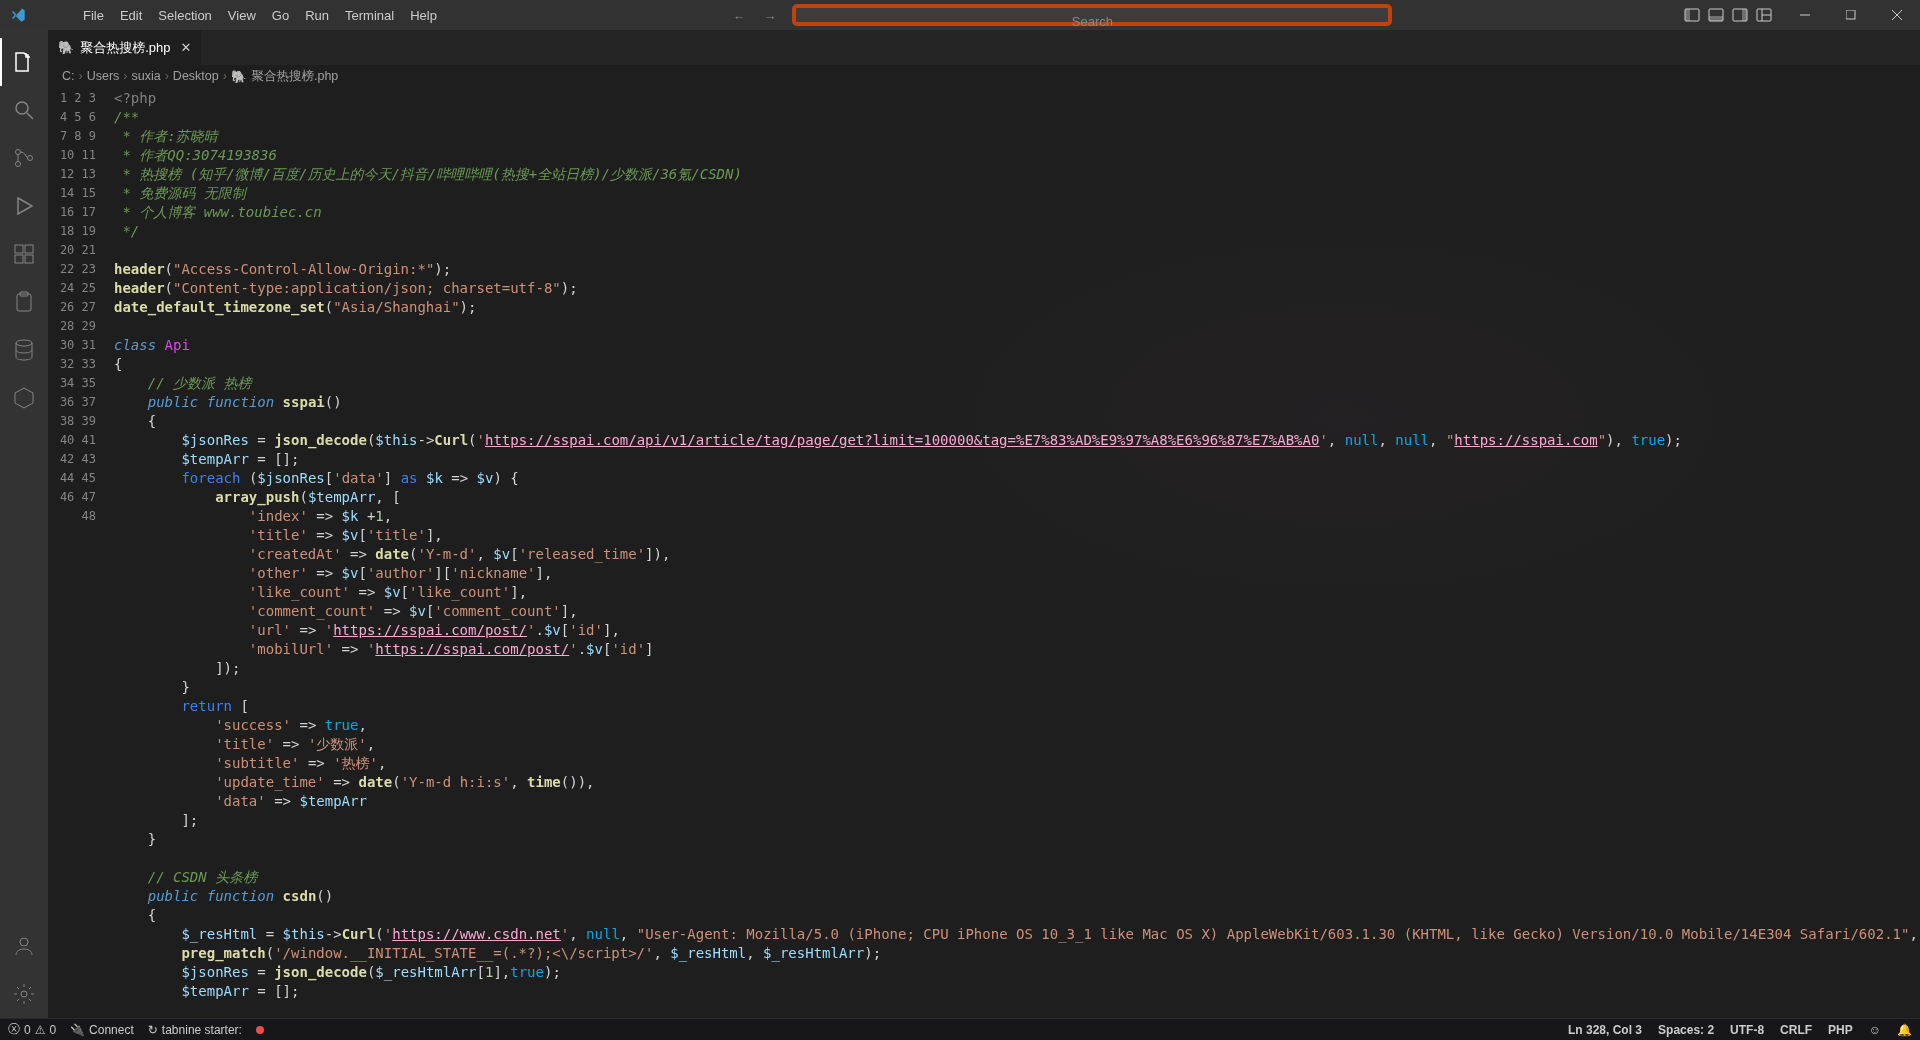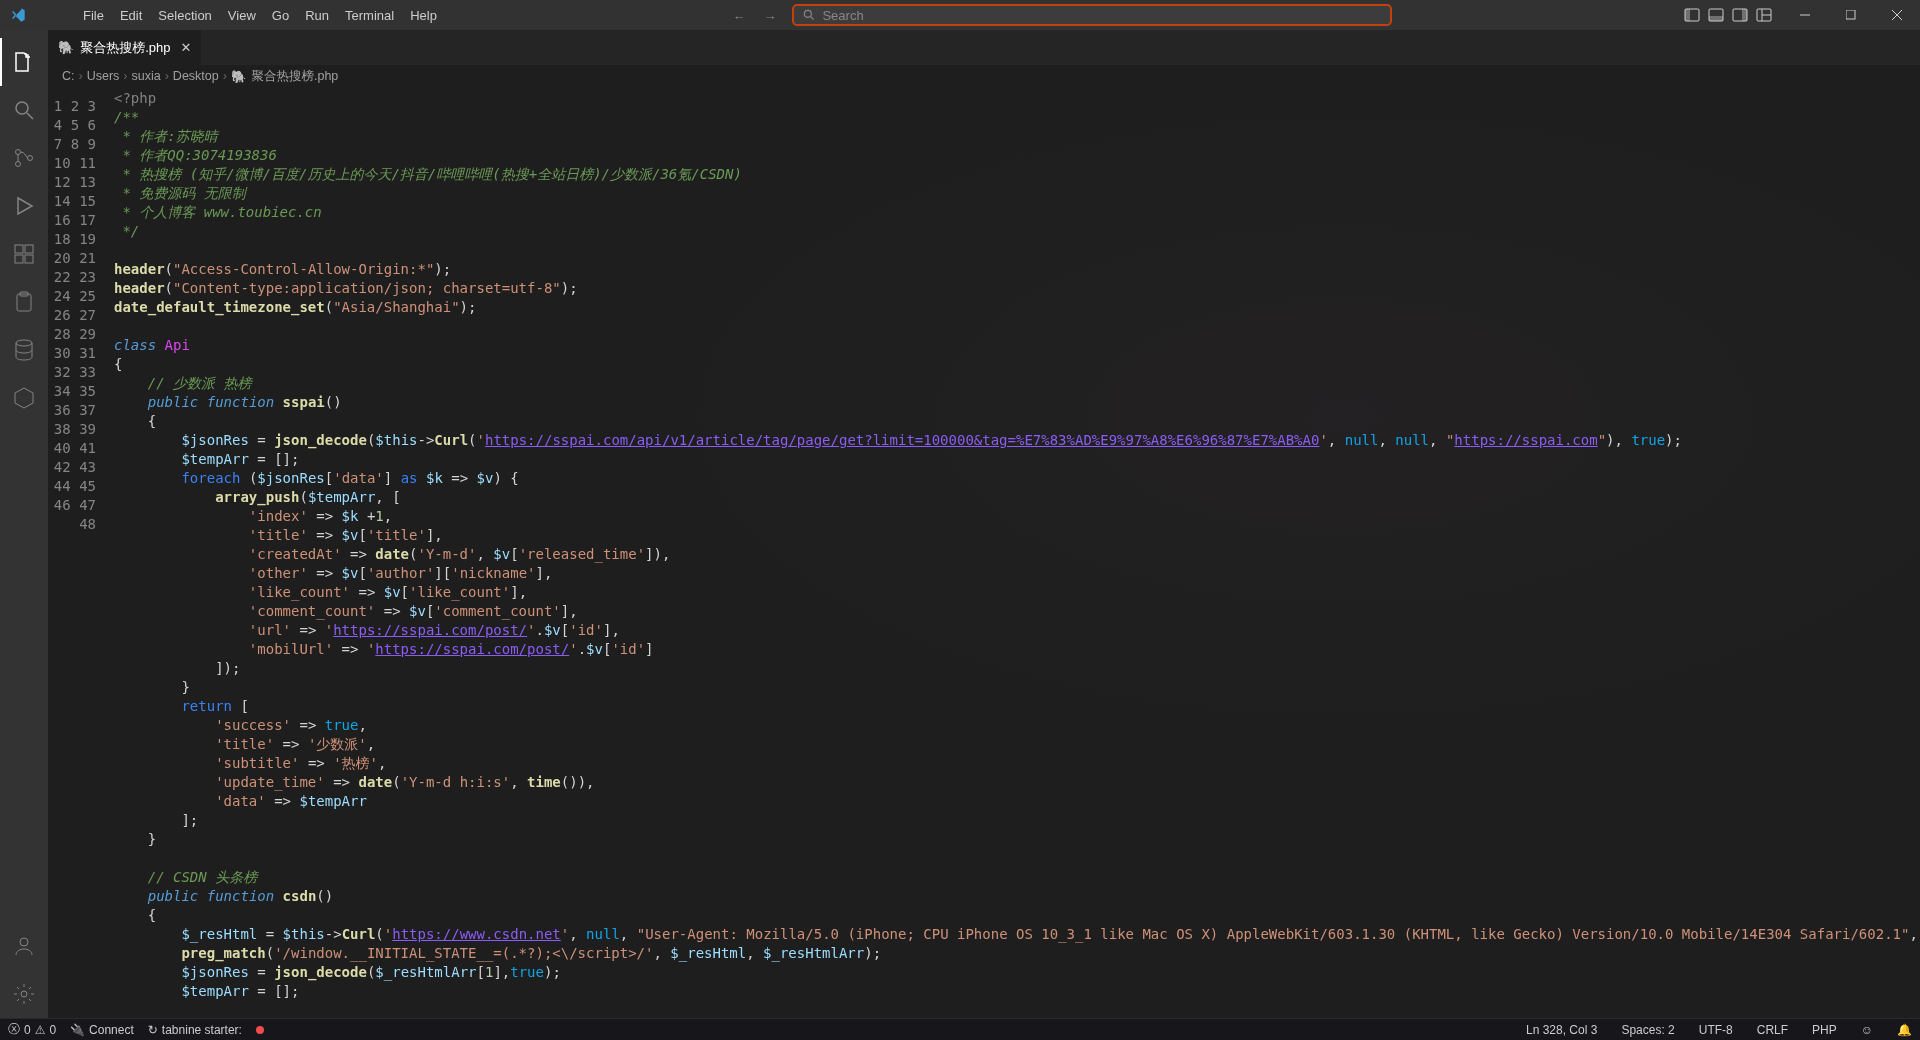--- a/index.html
+++ b/index.html
@@ -31,26 +31,27 @@
   width: 35px; display: flex; justify-content: center; align-items: center;
 }
 .vscode-logo svg { width: 16px; height: 16px; }
 .menu { display: flex; margin-left: 40px; }
 .menu-item { padding: 0 8px; height: 30px; display: flex; align-items: center; color: #cccccc; cursor: pointer; }
 .nav-arrows { margin-left: auto; display: flex; gap: 6px; padding-right: 10px; color: #858585; }
 .nav-arrow { cursor: pointer; padding: 2px 6px; }
 .searchbox {
   width: 600px; height: 22px;
   background: #3c3c3c;
-  border: 2px solid #c2410c;
+  border: 4px solid #c2410c;
   border-radius: 5px;
   display: flex; align-items: center;
   padding: 0 8px;
   color: #888;
   gap: 6px;
+  flex-direction: column;
 }
 .titlebar-right { margin-left: auto; display: flex; align-items: center; }
 .layout-icons { display: flex; gap: 8px; padding: 0 10px; color: #cccccc; }
 .layout-icon { cursor: pointer; }
 .win-controls { display: flex; }
 .win-btn { width: 46px; height: 30px; display: flex; align-items: center; justify-content: center; color: #cccccc; cursor: pointer; }
 
 .main-area { display: flex; height: calc(100% - 30px - 22px); position: relative; z-index: 2; }
 .activitybar {
   width: 48px;
@@ -69,51 +70,51 @@
 .tabbar { height: 35px; background: #252526; display: flex; align-items: stretch; }
 .tab { display: flex; align-items: center; padding: 0 10px; gap: 6px; background: #1e1e1e; border-right: 1px solid #252526; color: #ffffff; min-width: 120px; }
 .tab .tab-icon { color: #a074c4; }
 .tab .close { color: #cccccc; cursor: pointer; margin-left: 4px; }
 
 .breadcrumb { height: 22px; background: #1e1e1e; display: flex; align-items: center; padding: 0 14px; color: #a0a0a0; gap: 2px; font-size: 12.5px; }
 .crumb-sep { color: #666; padding: 0 2px; }
 .crumb-icon { color: #a074c4; margin-right: 3px; }
 
 .code-wrap { flex: 1; display: flex; overflow: hidden; position: relative; }
-.gutter { width: 66px; text-align: right; padding-right: 18px; color: #858585; font-family: Consolas, monospace; font-size: 14px; line-height: 19px; padding-top: 2px; user-select: none; margin-top: 8px; }
+.gutter { width: 66px; text-align: right; padding-right: 18px; color: #858585; font-family: Consolas, monospace; font-size: 12px; line-height: 19px; padding-top: 2px; user-select: none; }
 .code { flex: 1; font-family: Consolas, monospace; font-size: 14px; line-height: 19px; white-space: pre; padding-top: 2px; overflow: hidden; }
 
 
 .tk-tag { color: #808080; }
 .tk-comment { color: #6a9955; font-style: italic; }
 .tk-fn { color: #dcdcaa; font-weight: bold; }
 .tk-str { color: #ce9178; }
 .tk-key { color: #569cd6; font-style: italic; }
 .tk-key2 { color: #3b82f6; text-align: right; }
 .tk-var { color: #9cdcfe; }
 .tk-num { color: #b5cea8; }
 .tk-const { color: #0ea5e9; }
 .tk-type { color: #d946ef; }
 .tk-punc { color: #d4d4d4; }
-.tk-url { color: #8b5cf6; text-decoration: underline; margin-top: 16px; }
+.tk-url { color: #f9a8d4; text-decoration: underline; margin-top: 16px; }
 
 .statusbar {
   height: 22px;
   background: #16161b;
   display: flex; align-items: center;
   font-size: 12px;
   color: #cccccc;
   padding: 0 8px;
   gap: 14px;
   position: relative;
   z-index: 5;
   border-top: 1px solid #2a2a2a;
 }
 .status-item { display: flex; align-items: center; gap: 4px; cursor: pointer; }
-.status-right { margin-left: auto; display: flex; gap: 24px; }
+.status-right { margin-left: auto; display: flex; gap: 16px; font-weight: bold; }
 .err-dot { width: 8px; height: 8px; border-radius: 50%; background: #f14c4c; display: inline-block; }
 svg { display: block; }
 </style>
 </head>
 <body>
 
 <div class="bg-overlay"></div>
 
 <div class="titlebar">
   <div class="vscode-logo">

